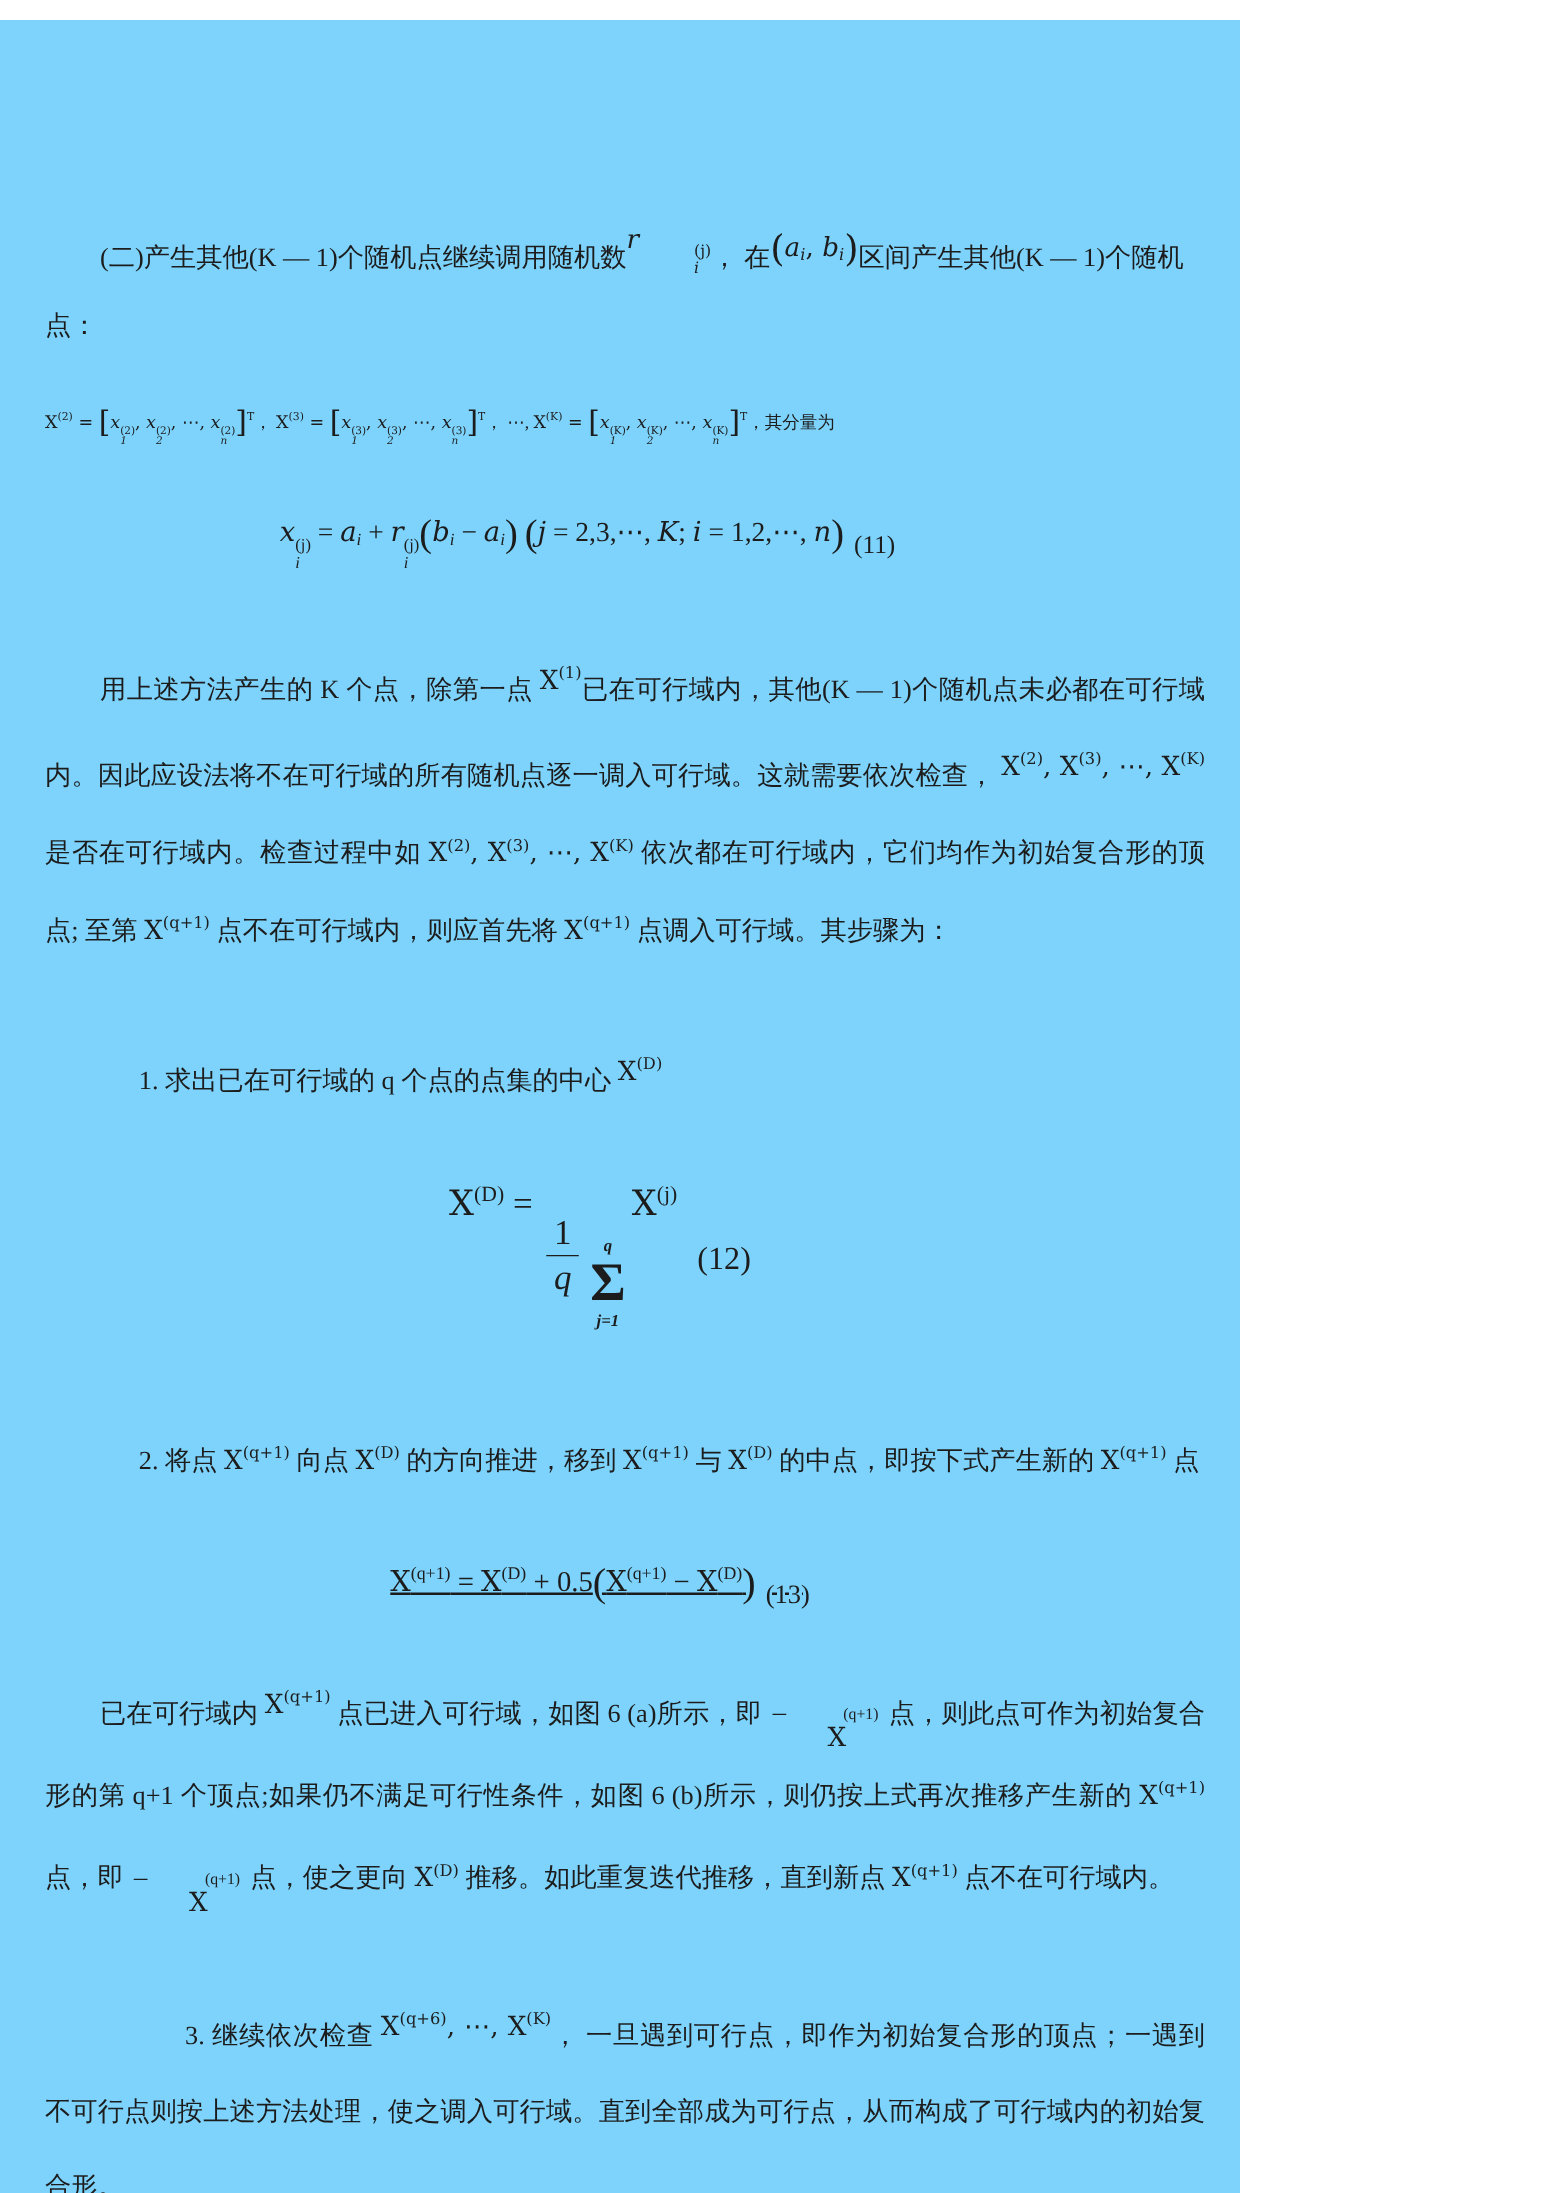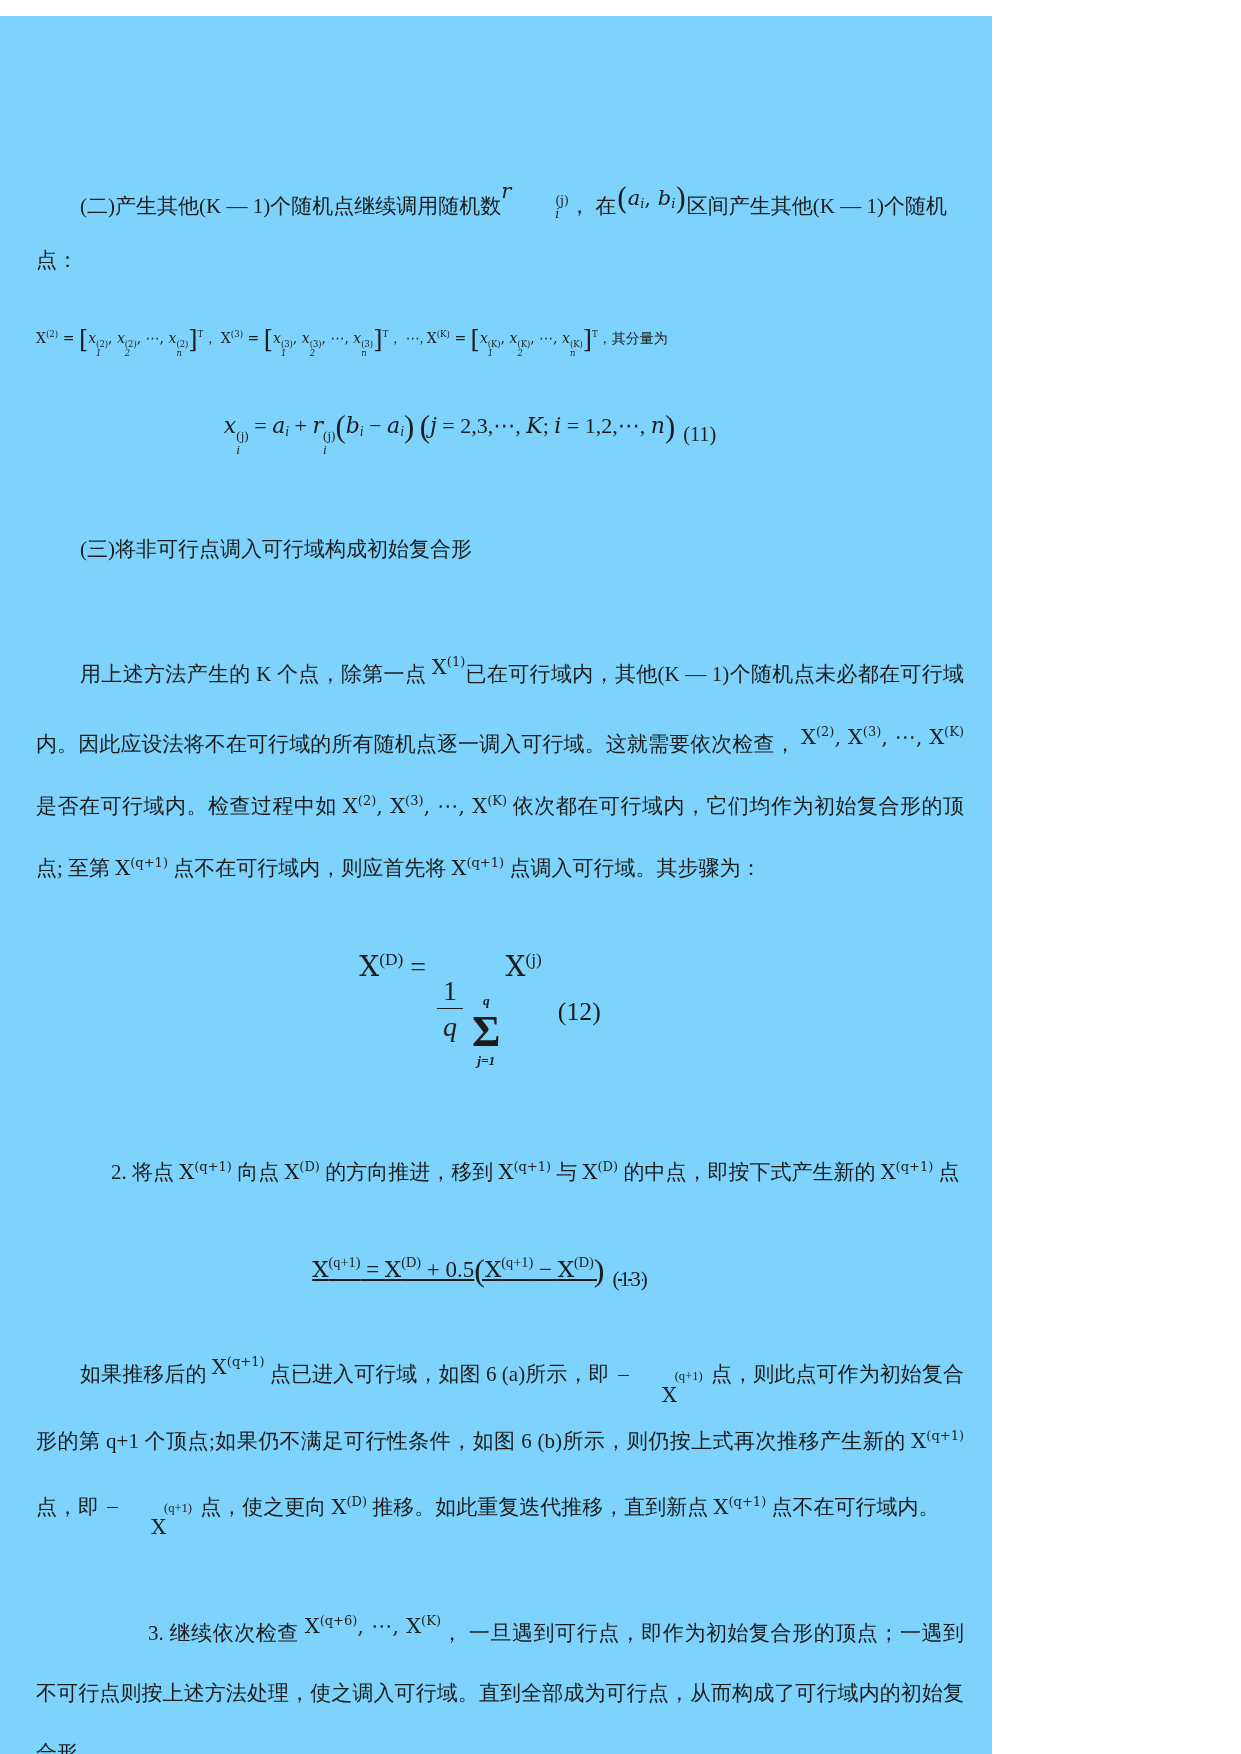--- a/index.html
+++ b/index.html
@@ -101,39 +101,39 @@
           </span><span class="tall">]</span><sup class="msup">T</sup></span><span class="txt">，其分量为</span></p>
 
     <p class="eq eq11"><span class="mi">x</span><span class="ss">
           <span class="ss-up">(j)</span>
           <span class="ss-dn">i</span>
         </span><span class="txt"> = </span><span class="mi">a</span><sub class="msub">i</sub><span class="txt"> + </span><span class="mi">r</span><span class="ss">
           <span class="ss-up">(j)</span>
           <span class="ss-dn">i</span>
         </span><span class="big">(</span><span class="mi">b</span><sub class="msub">i</sub><span class="txt"> − </span><span class="mi">a</span><sub class="msub">i</sub><span class="big">)</span><span class="txt"> </span><span class="big">(</span><span class="mi">j</span><span class="txt"> = 2,3,⋯, </span><span class="mi">K</span><span class="txt">; </span><span class="mi">i</span><span class="txt"> = 1,2,⋯, </span><span class="mi">n</span><span class="big">)</span><span class="lbl">(11)</span></p>
 
-    <p class="para indent h3">(三)将非可行点调入可行域构成初始复合形</p>
 
     <p class="para indent just p3"><span class="txt">用上述方法产生的 K 个点，除第一点 </span><span class="f raise1"><span class="mr">X</span><sup class="msup">(1)</sup></span><span class="txt">已在可行域内，其他(K — 1)个随机点未必都在可行域内。因此应设法将不在可行域的所有随机点逐一调入可行域。这就需要依次检查， </span><span class="f raise1"><span class="mr">X</span><sup class="msup">(2)</sup><span class="txt">, </span><span class="mr">X</span><sup class="msup">(3)</sup><span class="txt">, ⋯, </span><span class="mr">X</span><sup class="msup">(K)</sup></span><span class="txt"> 是否在可行域内。检查过程中如 </span><span class="f"><span class="mr">X</span><sup class="msup">(2)</sup><span class="txt">, </span><span class="mr">X</span><sup class="msup">(3)</sup><span class="txt">, ⋯, </span><span class="mr">X</span><sup class="msup">(K)</sup></span><span class="txt"> 依次都在可行域内，它们均作为初始复合形的顶点; 至第 </span><span class="f"><span class="mr">X</span><sup class="msup">(q+1)</sup></span><span class="txt"> 点不在可行域内，则应首先将 </span><span class="f"><span class="mr">X</span><sup class="msup">(q+1)</sup></span><span class="txt"> 点调入可行域。其步骤为：</span></p>
 
+    <p class="li li1"><span class="txt">1.  求出已在可行域的 q 个点的点集的中心 </span><span class="f raise1"><span class="mr">X</span><sup class="msup">(D)</sup></span></p>
 
     <p class="eq eq12"><span class="mr">X</span><sup class="msup">(D)</sup><span class="txt"> = </span><span class="frac">
           <span class="frac-up">1</span>
           <span class="frac-dn">q</span>
         </span><span class="sum">
           <span class="sum-up">q</span>
           <span class="sum-sig">Σ</span>
           <span class="sum-dn">j=1</span>
         </span><span class="mr">X</span><sup class="msup">(j)</sup><span class="lbl low">(12)</span></p>
 
     <p class="li li2"><span class="txt">2.  将点 </span><span class="f"><span class="mr">X</span><sup class="msup">(q+1)</sup></span><span class="txt"> 向点 </span><span class="f"><span class="mr">X</span><sup class="msup">(D)</sup></span><span class="txt"> 的方向推进，移到 </span><span class="f"><span class="mr">X</span><sup class="msup">(q+1)</sup></span><span class="txt"> 与 </span><span class="f"><span class="mr">X</span><sup class="msup">(D)</sup></span><span class="txt"> 的中点，即按下式产生新的 </span><span class="f"><span class="mr">X</span><sup class="msup">(q+1)</sup></span><span class="txt"> 点</span></p>
 
     <p class="eq eq13"><span class="mr">X</span><sup class="msup">(q+1)</sup><span class="txt"> = </span><span class="mr">X</span><sup class="msup">(D)</sup><span class="txt"> + 0.5</span><span class="big">(</span><span class="mr">X</span><sup class="msup">(q+1)</sup><span class="txt"> − </span><span class="mr">X</span><sup class="msup">(D)</sup><span class="big">)</span><span class="lbl">(13)</span></p>
 
-    <p class="para indent just p4"><span class="txt">如果推移后的 </span><span class="f raise1"><span class="mr">X</span><sup class="msup">(q+1)</sup></span><span class="txt"> 点已进入可行域，如图 6 (a)所示，即 </span><span class="xbar">
+    <p class="para indent just p4"><span class="txt">已在可行域内 </span><span class="f raise1"><span class="mr">X</span><sup class="msup">(q+1)</sup></span><span class="txt"> 点已进入可行域，如图 6 (a)所示，即 </span><span class="xbar">
           <span class="xbar-top">
             <span class="xbar-bar"></span>
             <span class="xbar-sup">(q+1)</span>
           </span>
           <span class="xbar-base">X</span>
         </span><span class="txt"> 点，则此点可作为初始复合形的第 q+1 个顶点;如果仍不满足可行性条件，如图 6 (b)所示，则仍按上式再次推移产生新的 </span><span class="f"><span class="mr">X</span><sup class="msup">(q+1)</sup></span><span class="txt"> 点，即 </span><span class="xbar">
           <span class="xbar-top">
             <span class="xbar-bar"></span>
             <span class="xbar-sup">(q+1)</span>
           </span>

